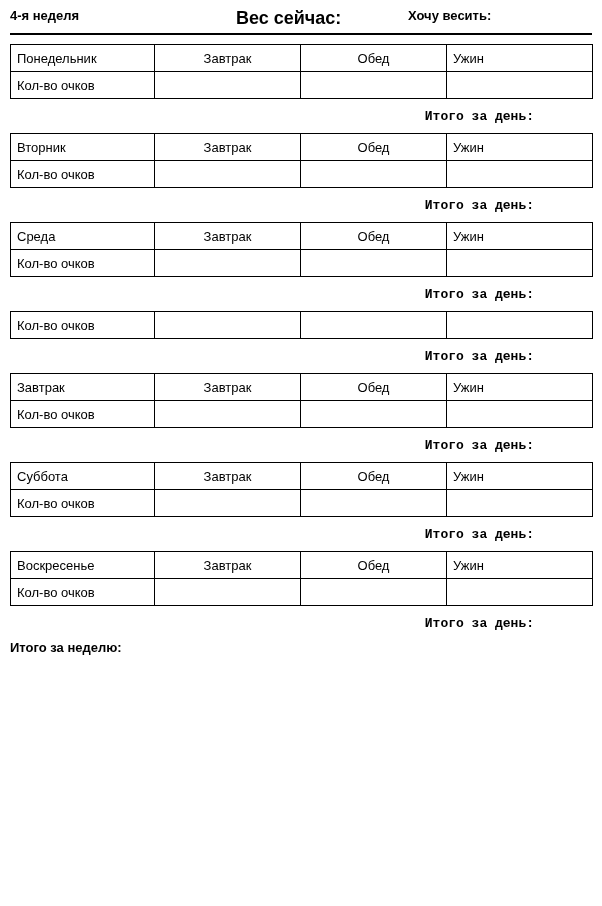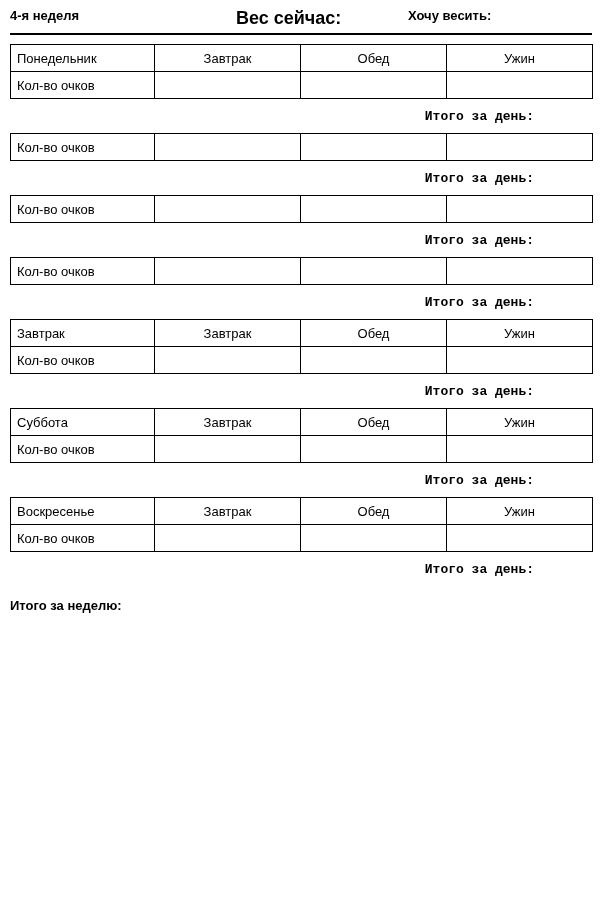--- a/index.html
+++ b/index.html
@@ -91,37 +91,37 @@
   td.col-meal {
     width: 146px;
     text-align: center;
   }
   td.col-meal-2 {
     width: 146px;
     text-align: center;
   }
   td.col-meal-3 {
     width: 146px;
-    text-align: center;
+    text-align: left;
   }
   td.blank {
     text-align: left;
   }
   .day-total {
     text-align: right;
     font-size: 13px;
     font-weight: bold;
     padding-right: 58px;
     padding-top: 10px;
     padding-bottom: 9px;
     box-sizing: border-box;
     font-family: Liberation Mono, monospace;
   }
   .week-total {
-    margin-top: 12px;
+    margin-top: 0;
     padding-left: 10px;
     font-size: 13px;
     font-weight: bold;
   }
   .spacer-top { height: 10px; }
 </style>
 </head>
 <body>
 
 <div class="page">
@@ -151,34 +151,46 @@
         <td class="col-meal-3 blank"></td>
       </tr>
     </tbody>
       </table>
     <div class="day-total">Итого за день:</div>
   </div>
 
   <div class="day-block">
     <table class="day-table">
       <tbody>
-      <tr>
-        <td class="col-day">Кол-во очков</td>
-        <td class="col-meal blank"></td>
-        <td class="col-meal-2 blank"></td>
-        <td class="col-meal-3 blank"></td>
-      </tr>
-    </tbody>
-      </table>
-    <div class="day-total">Итого за день:</div>
-  </div>
-
-  <div class="day-block">
-    <table class="day-table">
-      <tbody>
+          <tr>
+        <td class="col-day">Вторник</td>
+        <td class="col-meal">Завтрак</td>
+        <td class="col-meal-2">Обед</td>
+        <td class="col-meal-3">Ужин</td>
+      </tr>
+      <tr>
+        <td class="col-day">Кол-во очков</td>
+        <td class="col-meal blank"></td>
+        <td class="col-meal-2 blank"></td>
+        <td class="col-meal-3 blank"></td>
+      </tr>
+    </tbody>
+      </table>
+    <div class="day-total">Итого за день:</div>
+  </div>
+
+  <div class="day-block">
+    <table class="day-table">
+      <tbody>
+          <tr>
+        <td class="col-day">Среда</td>
+        <td class="col-meal">Завтрак</td>
+        <td class="col-meal-2">Обед</td>
+        <td class="col-meal-3">Ужин</td>
+      </tr>
       <tr>
         <td class="col-day">Кол-во очков</td>
         <td class="col-meal blank"></td>
         <td class="col-meal-2 blank"></td>
         <td class="col-meal-3 blank"></td>
       </tr>
     </tbody>
       </table>
     <div class="day-total">Итого за день:</div>
   </div>

